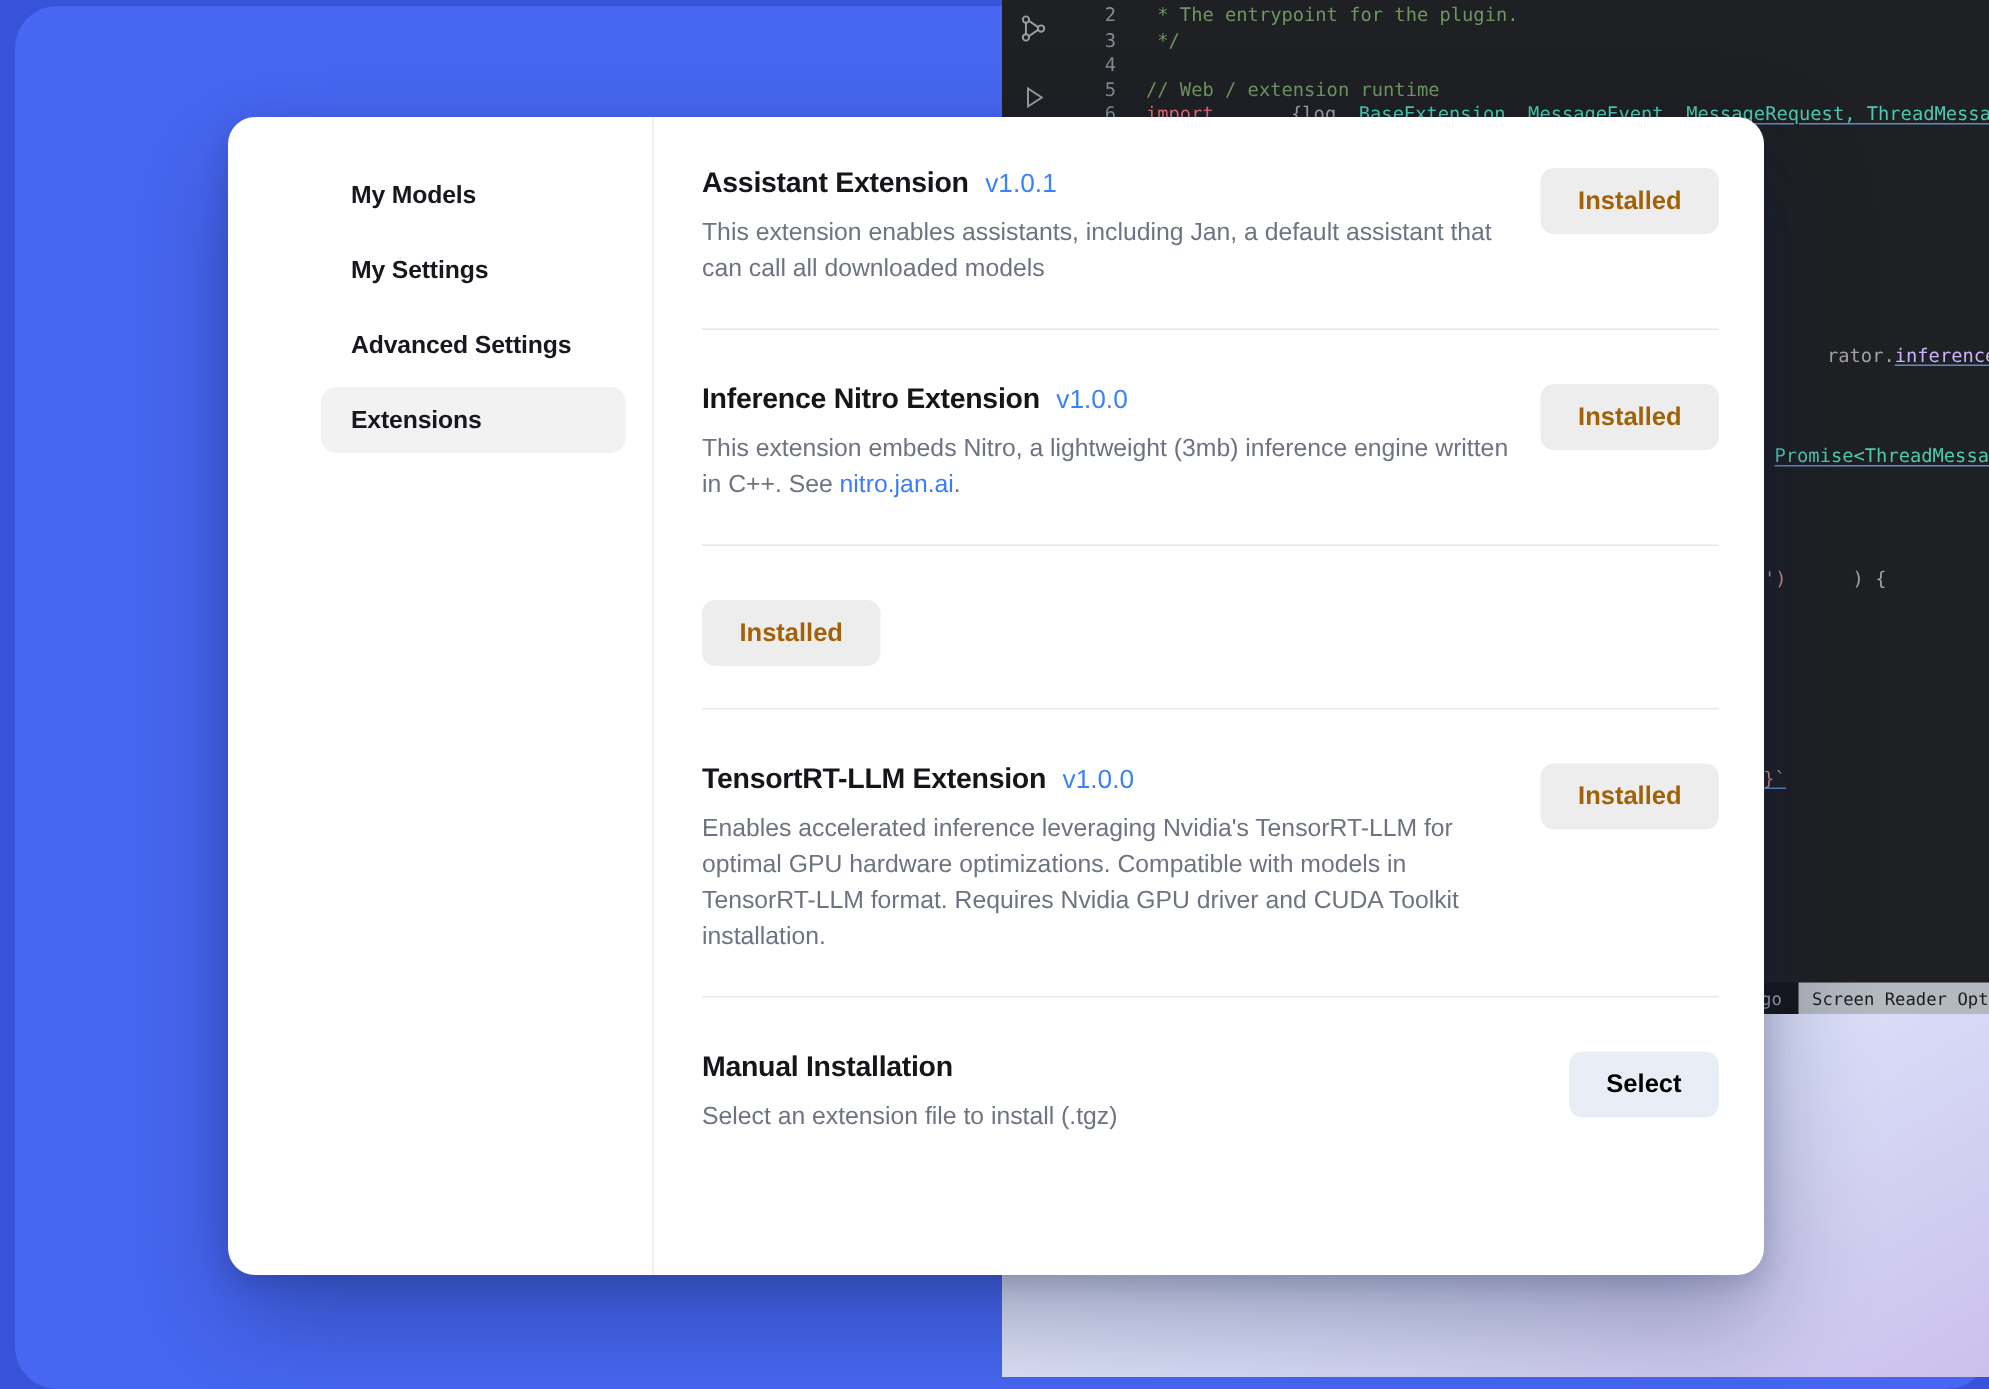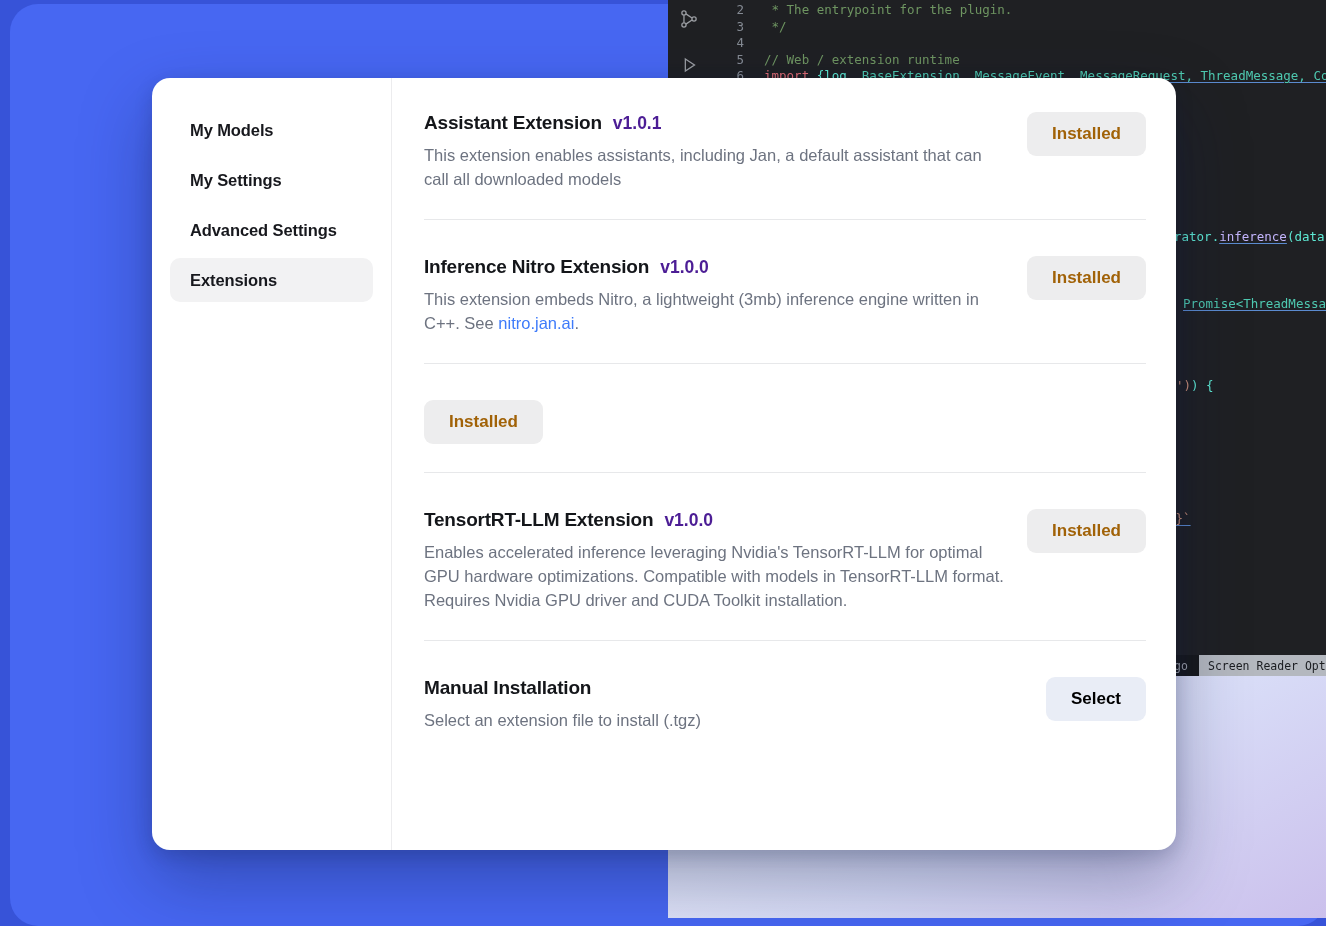--- a/index.html
+++ b/index.html
@@ -23,55 +23,55 @@
   .activity { position:absolute; left:10px; top:8px; display:flex; flex-direction:column;
     gap:24px; color:#9b9ea3; }
   .activity svg { width:22px; height:22px; display:block; }
 
   .code-block { position:absolute; top:2px; left:58px; white-space:nowrap; }
   .cl { display:flex; line-height:16.5px; height:16.5px; }
   .ln { display:inline-block; width:18px; text-align:right; margin-right:20px; color:#848a93; }
   .ct { white-space:pre; }
   .tok-comment { color:#6e9561; }
   .tok-kw { color:#e06c75; }
-  .tok-plain { color:#5eead4; }
+  .tok-plain { color:#a3a3a3;margin-left:44px; }
   .tok-type { color:#4ec9b0; text-decoration:underline; text-decoration-color:#5b8bd0; text-underline-offset:2px; }
   .tok-func { color:#c4b5fd; }
   .tok-str { color:#ce9178; }
   .u { text-decoration:underline; text-decoration-color:#5b8bd0; text-underline-offset:2px; }
 
   .frag { position:absolute; white-space:pre; line-height:16px; }
 
   .statusbar { position:absolute; left:0; bottom:0; width:658px; height:21px;
     background:#17181a; display:flex; align-items:center; font-size:11.5px; color:#9da1a8; }
   .sb-left { position:absolute; left:506px; }
   .sb-box { position:absolute; left:531px; height:21px; display:flex; align-items:center;
     padding:0 9px; background:#b4b8bf; color:#1b1d21; white-space:nowrap; }
 
   
   .modal { position:absolute; left:152px; top:78px; width:1024px; height:772px;
     background:#ffffff; border-radius:18px; display:flex;
     box-shadow:0 30px 70px rgba(15,25,70,.35), 0 6px 18px rgba(15,25,70,.18); }
 
   .sidebar { width:240px; flex:0 0 240px; border-right:1px solid #ececee;
-    padding:30px 18px 0 18px; }
+    padding:30px 18px 0 18px;margin-left:44px; }
   .nav-item { height:44px; display:flex; align-items:center; padding:0 20px;
     margin-bottom:6px; font-size:16.5px; font-weight:700; color:#17181d;
     border-radius:10px; cursor:pointer; letter-spacing:-.1px; }
   .nav-item.active { background:#f2f2f3; }
 
   .content { flex:1; padding:34px 30px 0 32px; }
   .ext-row { display:flex; justify-content:space-between; align-items:flex-start;
     padding:36px 0 28px; border-bottom:1px solid #e7e8ea; }
   .ext-row.first { padding-top:0; }
   .ext-row.last { border-bottom:none; }
   .ext-info { max-width:600px; padding-right:18px; }
   .ext-heading { display:flex; align-items:baseline; gap:11px; }
   .ext-title { font-size:19px; font-weight:700; color:#14161a; letter-spacing:-.2px; }
-  .ext-version { font-size:17.5px; font-weight:700; color:#4c1d95; }
+  .ext-version { font-size:17.5px; font-weight:400; color:#3b82f6; }
   .ext-desc { margin-top:9px; max-width:585px; font-size:16.5px; line-height:24px; color:#6d7380; }
   .link { color:#3e7bfa; text-decoration:none; cursor:pointer; }
 
   .btn { height:44px; min-width:96px; padding:0 25px; border:none; border-radius:9px;
     font-family:"Liberation Sans", sans-serif; font-size:17px; font-weight:600;
     cursor:pointer; flex:0 0 auto; }
   .btn-installed { background:#ededee; color:#a16207; }
   .btn-select { background:#e9edf6; color:#000000;margin-left:20px; }
 </style>
 </head>

